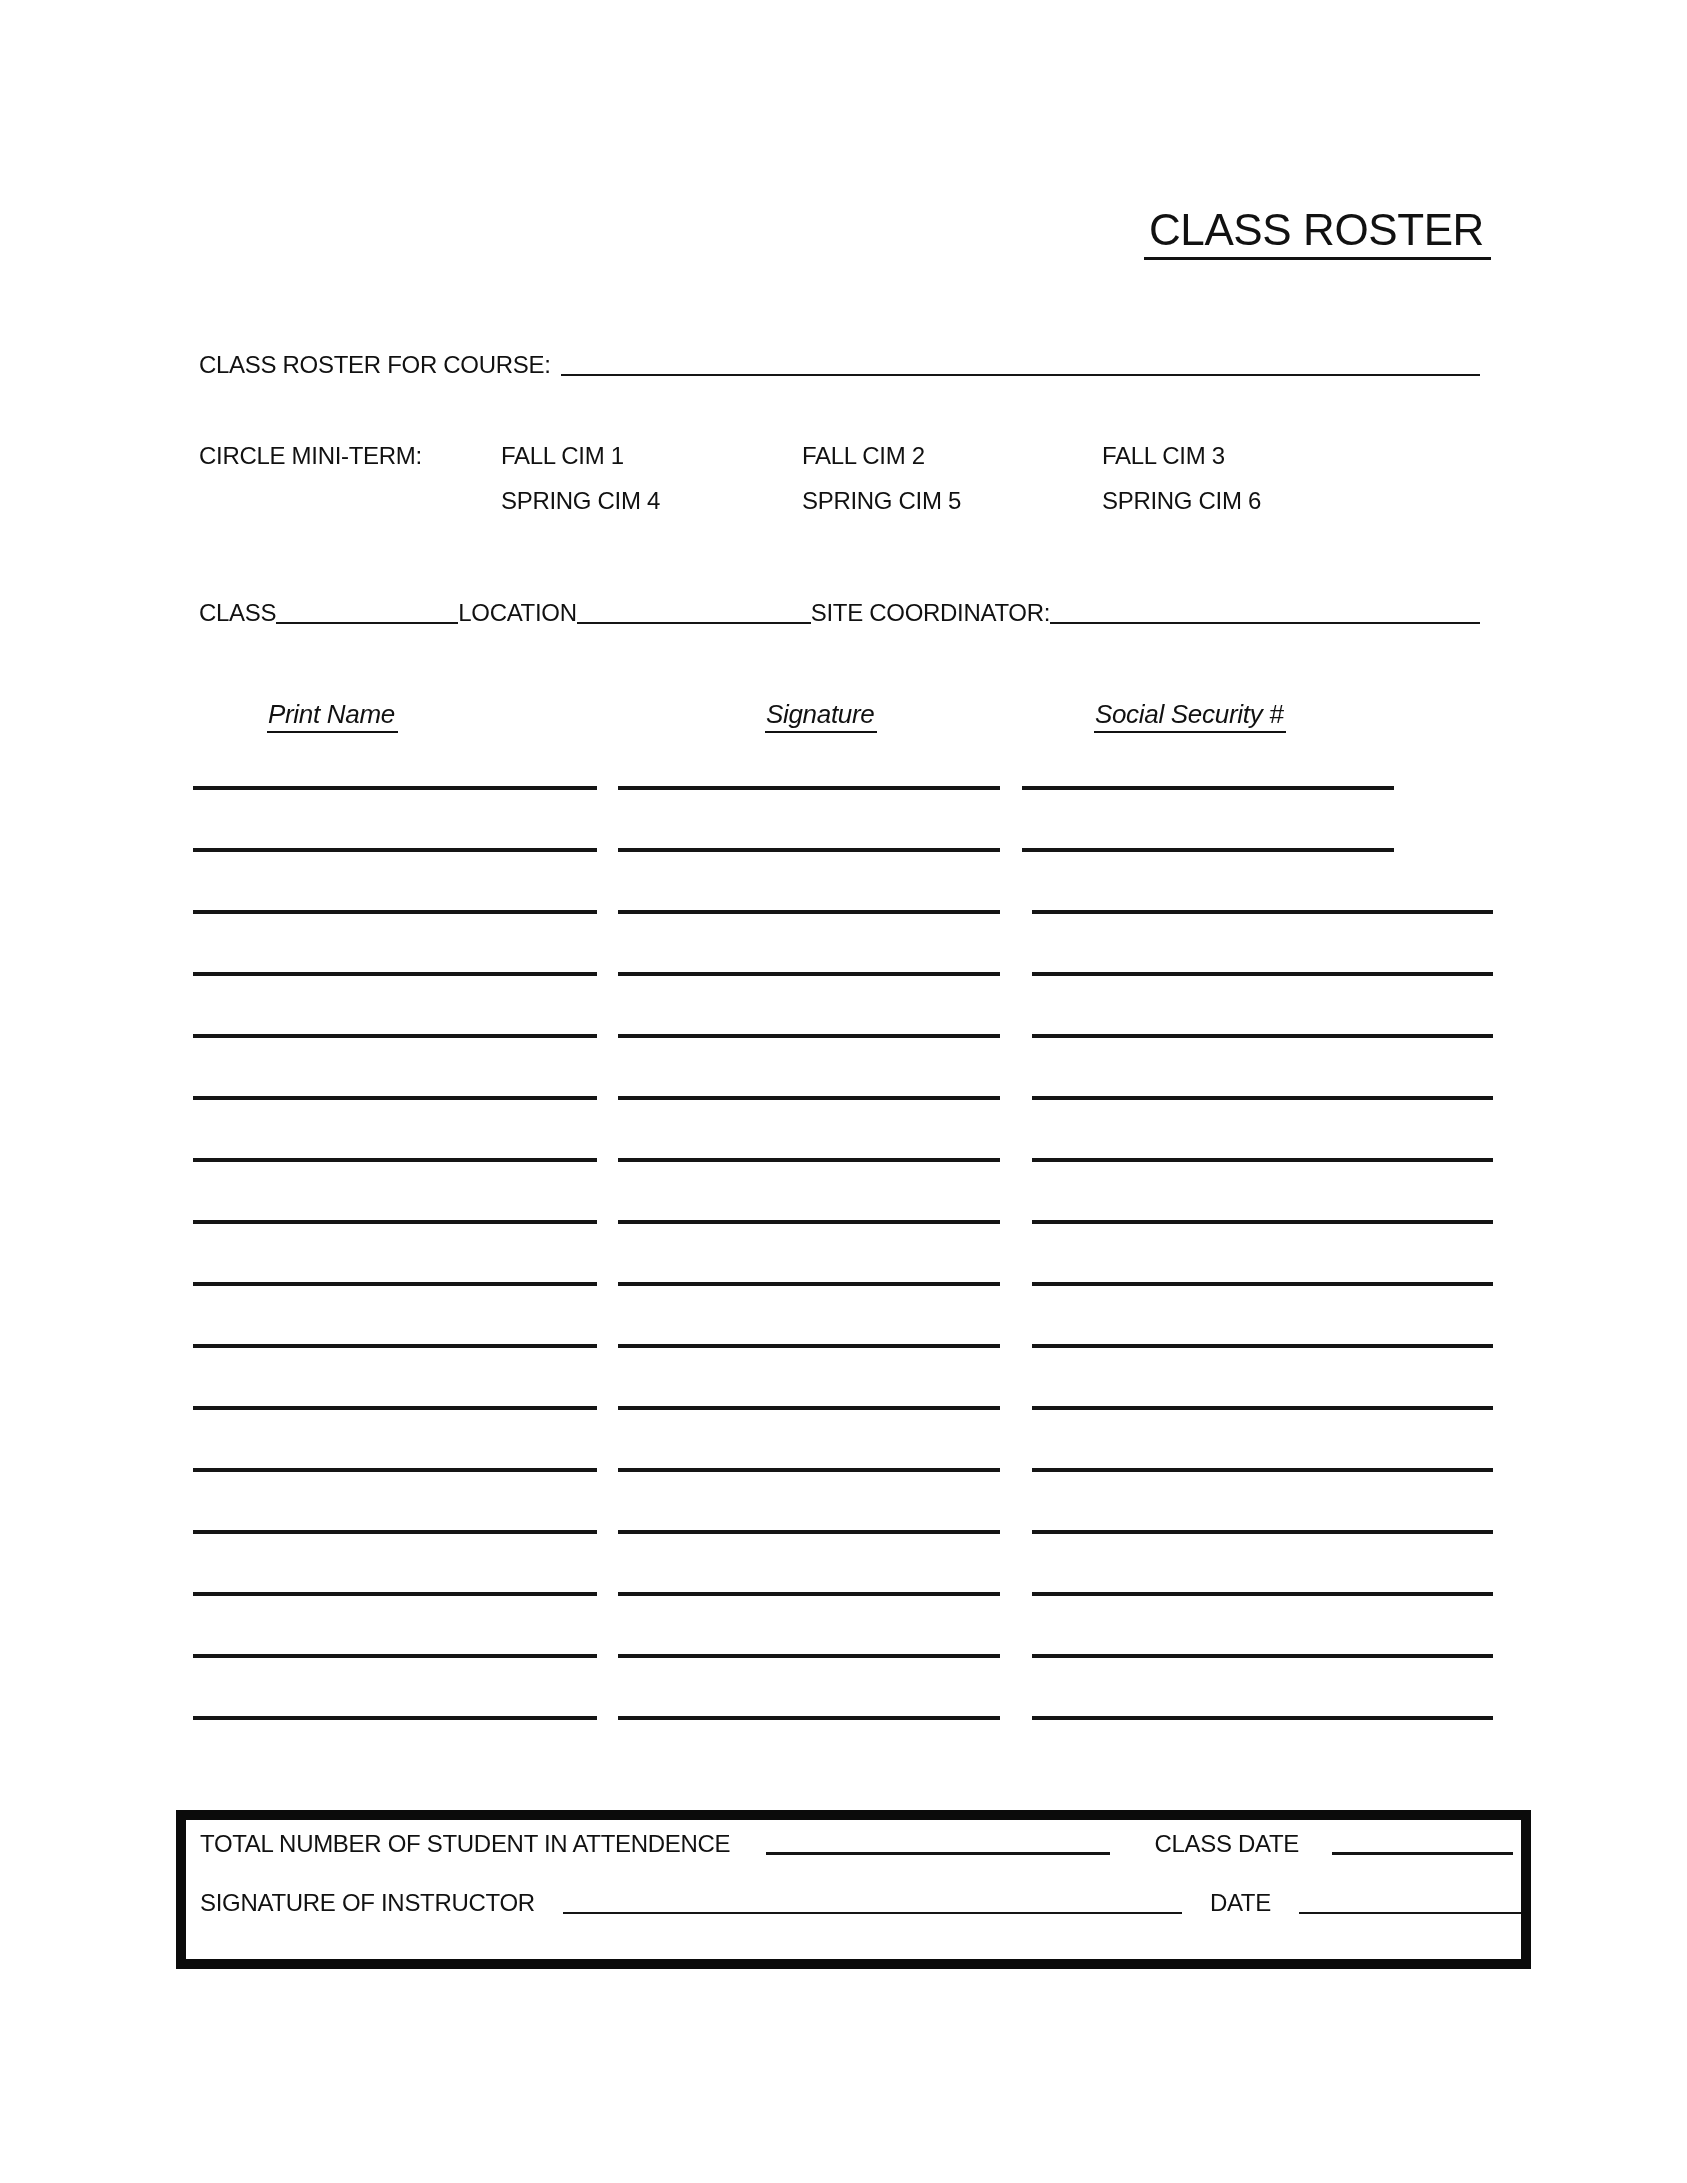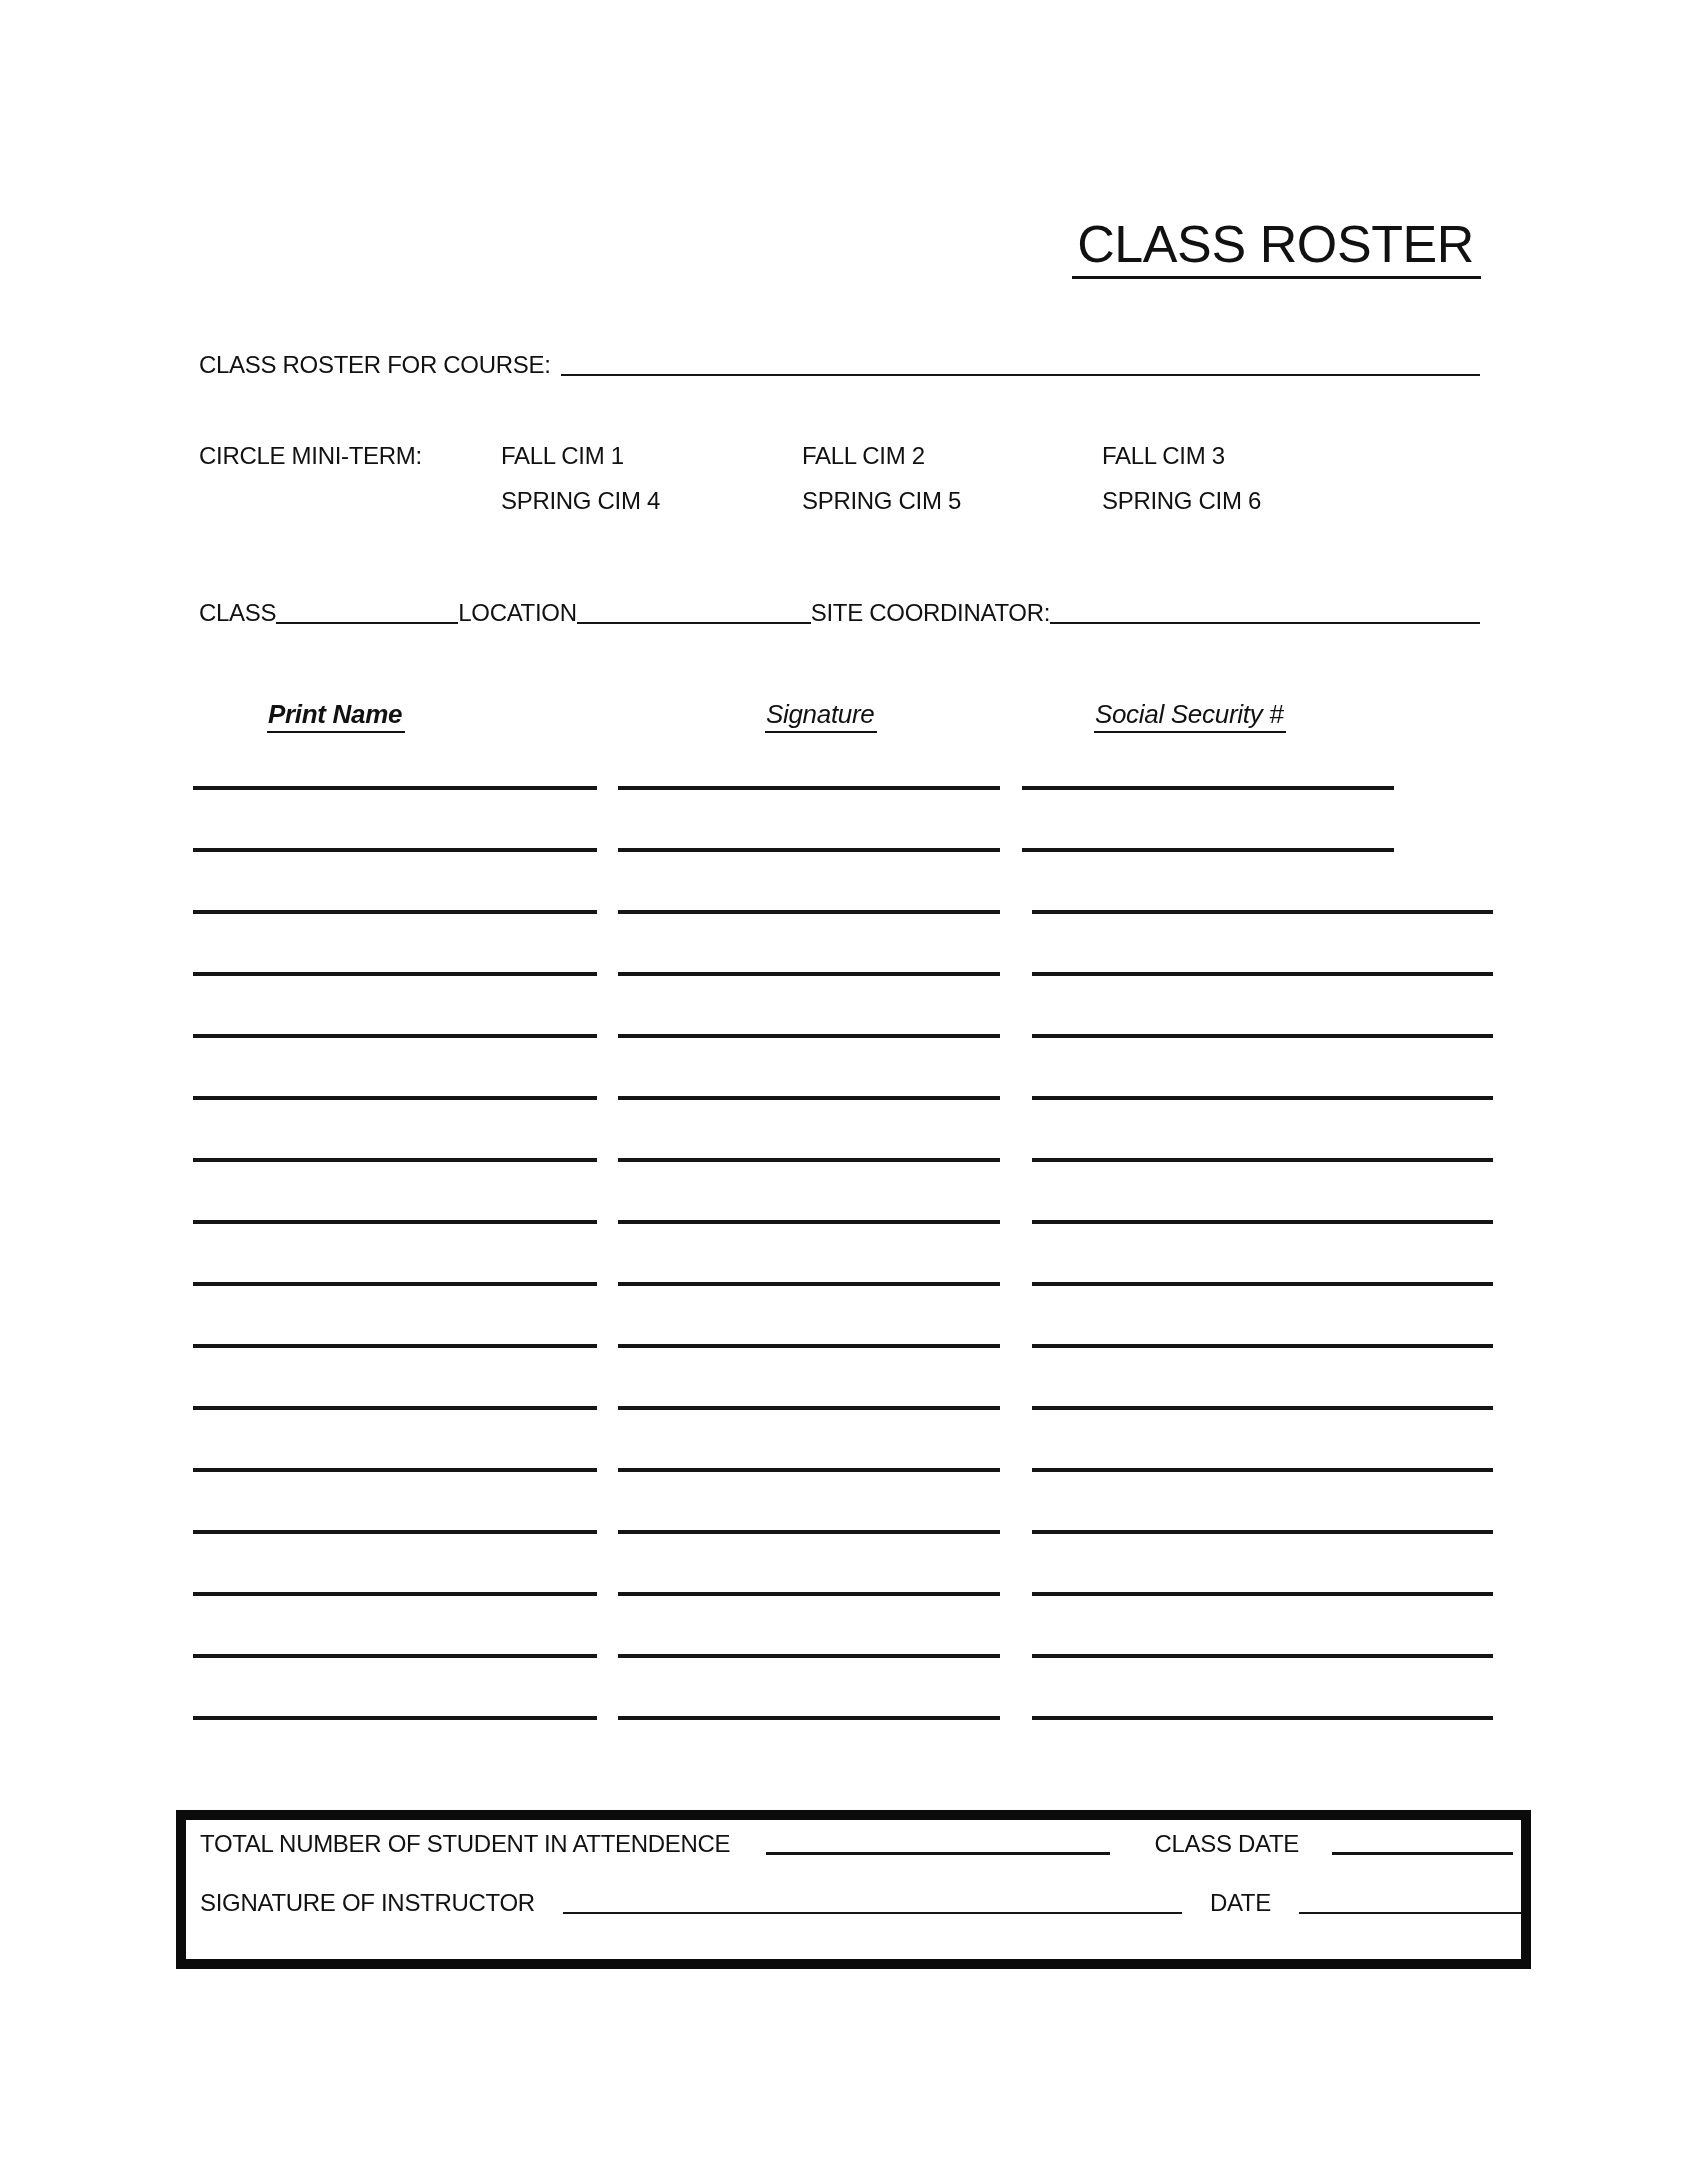--- a/index.html
+++ b/index.html
@@ -15,23 +15,23 @@
     color:var(--ink);
     position:relative;
     overflow:hidden;
   }
   .page{position:absolute;left:0;top:0;width:1687px;height:2184px;}
   .lbl{font-size:24px;letter-spacing:-0.3px;white-space:nowrap;line-height:1.16;}
 
   
   .title{
     position:absolute;top:204px;right:194px;
-    font-size:52px;font-weight:500;letter-spacing:-0.4px;
+    font-size:44px;font-weight:500;letter-spacing:-0.4px;
     border-bottom:3.5px solid var(--ink);
-    padding:0 7px 2.6px 5.2px;margin:12px;line-height:1.1;white-space:nowrap;
+    padding:0 7px 2.6px 5.2px;margin:2px;line-height:1.1;white-space:nowrap;
   }
 
   
   .fillrow{
     position:absolute;display:flex;align-items:flex-end;
   }
   .fill-line{
     display:inline-block;height:2.6px;background:var(--line);
     margin-bottom:2.6px;flex:0 0 auto;
   }
@@ -107,21 +107,21 @@
 
   <div class="fillrow info-row">
     <span class="lbl">CLASS</span>
     <span class="fill-line w208"></span>
     <span class="lbl">LOCATION</span>
     <span class="fill-line w268"></span>
     <span class="lbl">SITE COORDINATOR:</span>
     <span class="fill-line grow"></span>
   </div>
 
-  <span class="col-hdr" style="left:267px;font-weight:bold;">Print Name</span>
+  <span class="col-hdr" style="left:267px;">Print Name</span>
   <span class="col-hdr" style="left:749px;margin-left:16px;">Signature</span>
   <span class="col-hdr" style="left:1094px;">Social Security #</span>
 
   <div id="roster-lines">
       <div class="rline" style="left: 193px; top: 786px; width: 404px;"></div>
       <div class="rline" style="left: 618px; top: 786px; width: 382px;"></div>
       <div class="rline" style="left: 1022px; top: 786px; width: 372px;"></div>
       <div class="rline" style="left: 193px; top: 848px; width: 404px;"></div>
       <div class="rline" style="left: 618px; top: 848px; width: 382px;"></div>
       <div class="rline" style="left: 1022px; top: 848px; width: 372px;"></div>

